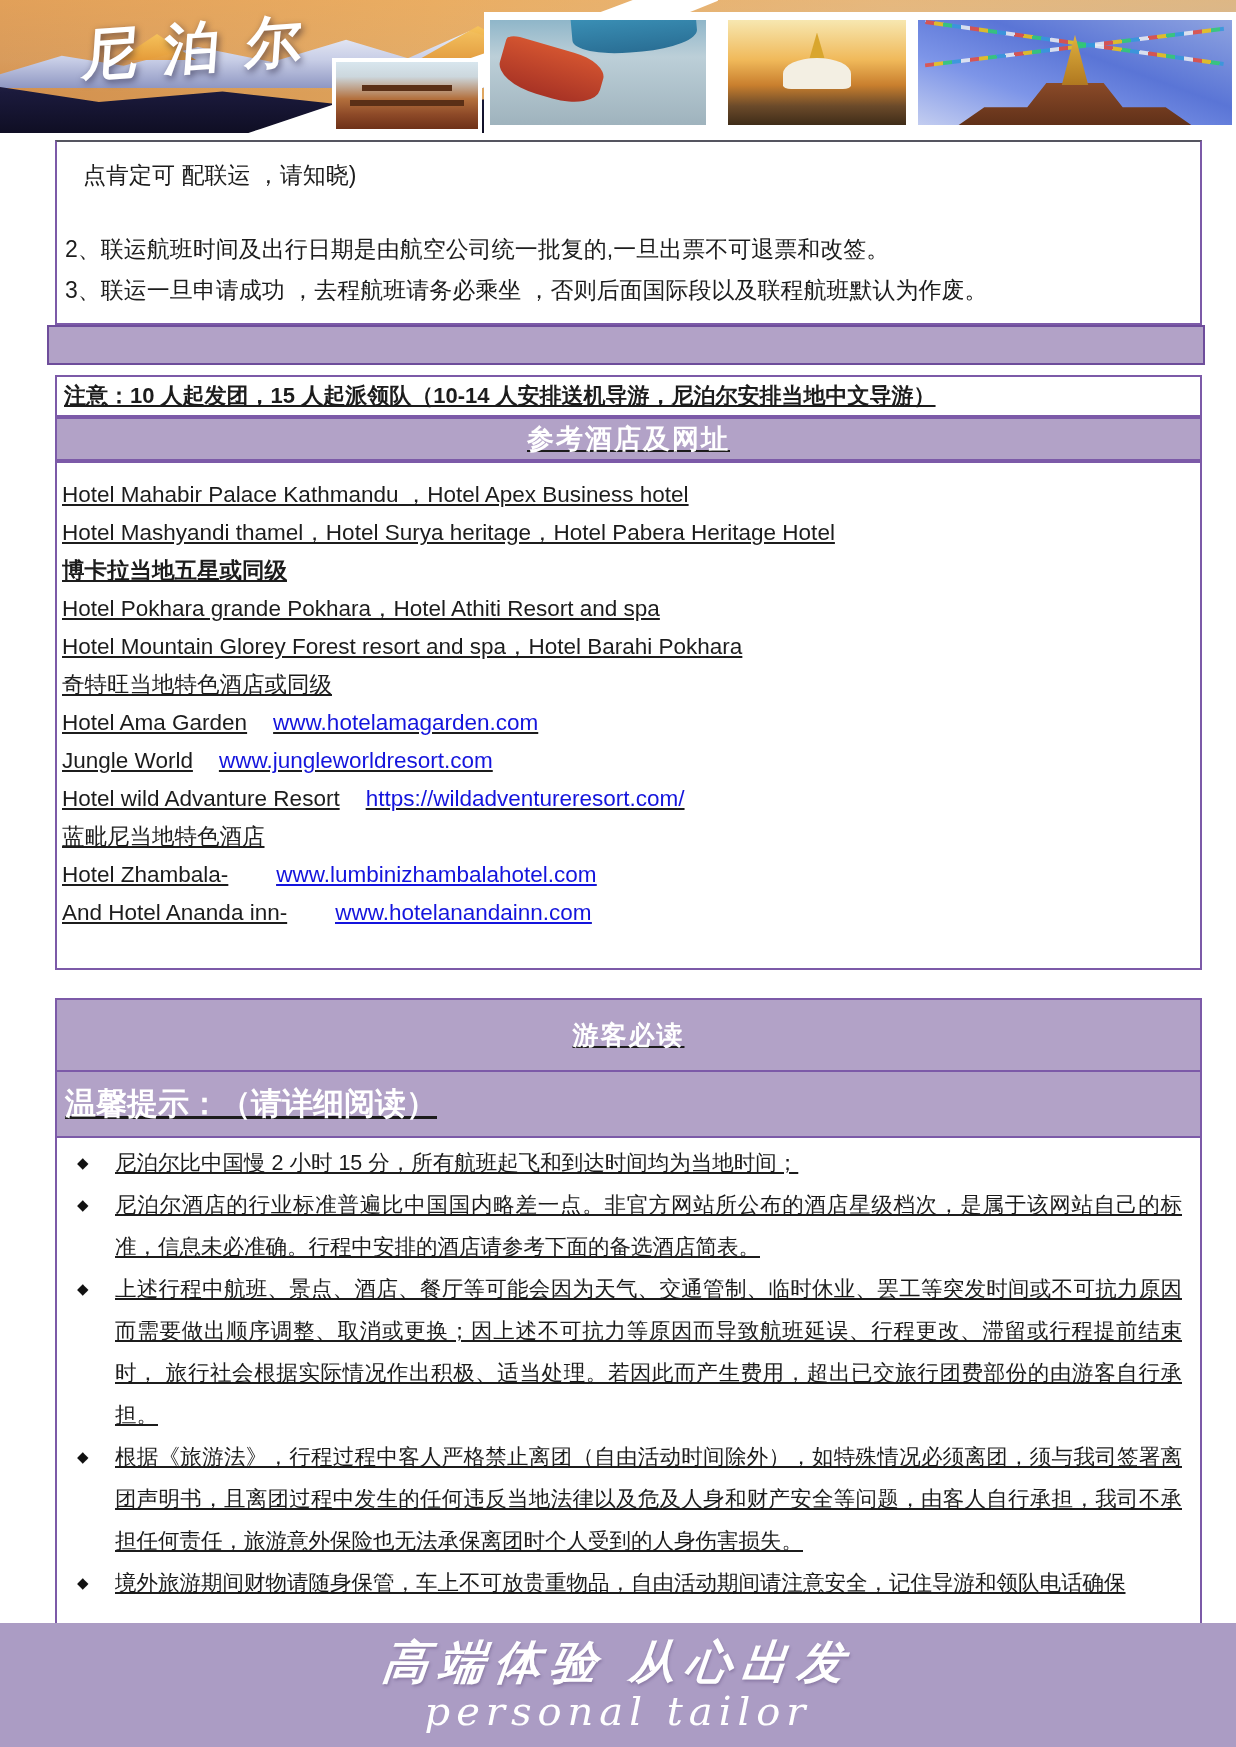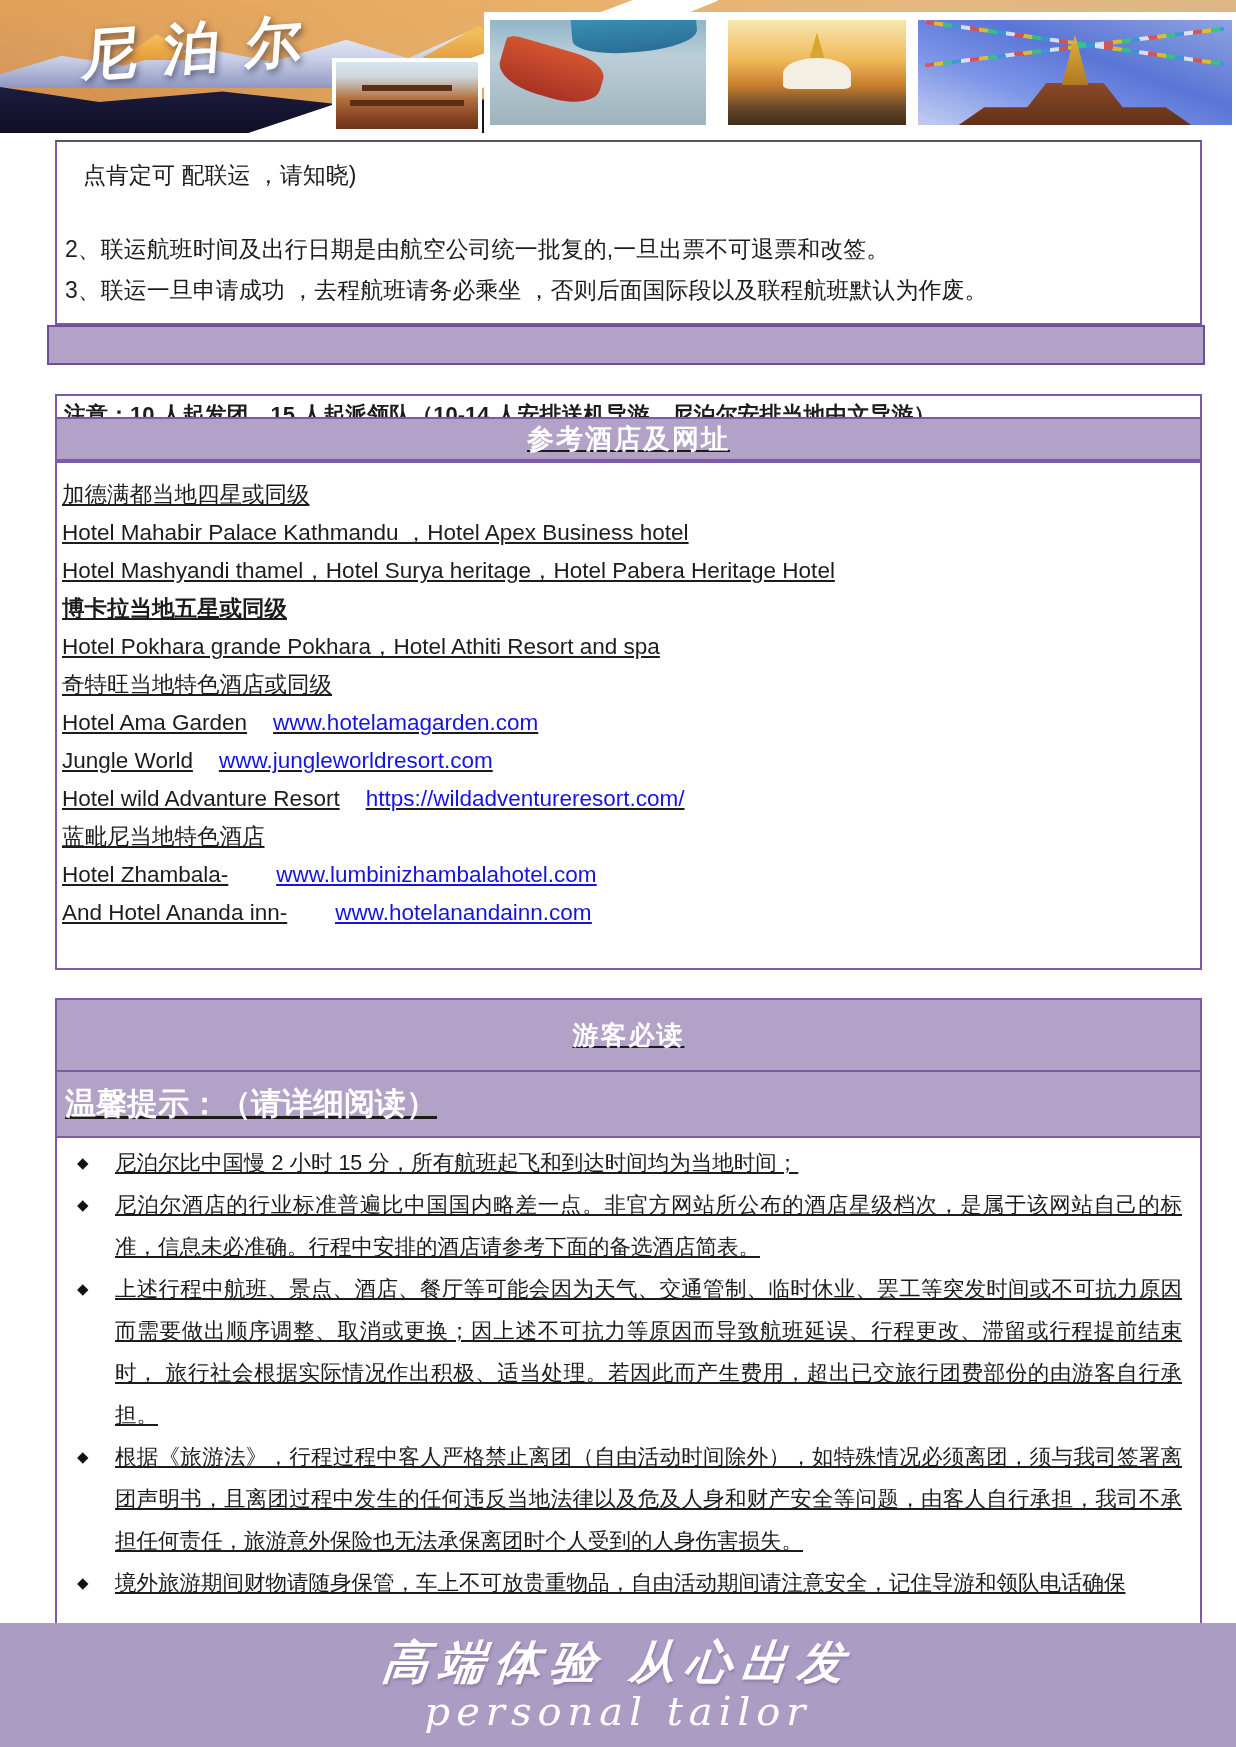--- a/index.html
+++ b/index.html
@@ -57,21 +57,21 @@
 
   
   .abs{position:absolute;box-sizing:border-box;}
   .pbor{border:2px solid #7c5aa8;text-decoration:underline;}
   .box1{left:55px;top:140px;width:1147px;height:185px;background:#fff;border-top-color:#555560;}
   .box1 .ln{position:absolute;left:8px;font-size:23px;color:#1c1c1c;white-space:nowrap;}
   .ln.l1{top:18px;left:26px;}
   .ln.l2{top:76px;margin-top:16px;}
   .ln.l3{top:133px;}
   .bar-empty{left:47px;top:325px;width:1158px;height:40px;background:#b2a2c7;border:2px solid #6e4d9b;}
-  .notice{left:55px;top:375px;width:1147px;height:42px;background:#fff;display:flex;align-items:center;margin-top:19px;}
+  .notice{left:55px;top:375px;width:1147px;height:42px;background:#fff;display:flex;align-items:center;}
   .notice span{font-size:22px;font-weight:bold;padding-left:7px;white-space:nowrap;}
   .secbar{left:55px;top:417px;width:1147px;height:44px;background:#b2a2c7;
         display:flex;align-items:center;justify-content:center;}
   .secbar span{color:#ffffff;font-size:27px;font-weight:bold;letter-spacing:2px;}
   .hotels{left:55px;top:461px;width:1147px;height:509px;background:#fff;padding:13px 10px 0 5px;}
   .hrow{line-height:38px;font-size:22.5px;white-space:nowrap;}
   .hrow.b{font-weight:bold;}
   .hurl{color:#1414dd;margin-left:48px;}
   .hurl.sp{margin-left:26px;}
   .hurl.u{text-decoration:underline;}
@@ -149,25 +149,25 @@
 
   <div class="abs pbor notice">
     <span>注意：10 人起发团，15 人起派领队（10-14 人安排送机导游，尼泊尔安排当地中文导游）</span>
   </div>
 
   <div class="abs pbor secbar">
     <span>参考酒店及网址</span>
   </div>
 
   <div class="abs pbor hotels">
-    <div class="hrow"><span>加德满都当地四星或同级</span></div>
     <div class="hrow"><span>Hotel Mahabir Palace Kathmandu ，Hotel Apex Business hotel</span></div>
     <div class="hrow"><span>Hotel Mashyandi thamel，Hotel Surya heritage，Hotel Pabera Heritage Hotel</span></div>
     <div class="hrow b"><span>博卡拉当地五星或同级</span></div>
     <div class="hrow"><span>Hotel Pokhara grande Pokhara，Hotel Athiti Resort and spa</span></div>
+    <div class="hrow"><span>Hotel Mountain Glorey Forest resort and spa，Hotel Barahi Pokhara</span></div>
     <div class="hrow"><span>奇特旺当地特色酒店或同级</span></div>
     <div class="hrow"><span>Hotel Ama Garden</span><span class="hurl sp">www.hotelamagarden.com</span></div>
     <div class="hrow"><span>Jungle World</span><span class="hurl sp">www.jungleworldresort.com</span></div>
     <div class="hrow"><span>Hotel wild Advanture Resort</span><span class="hurl sp">https://wildadventureresort.com/</span></div>
     <div class="hrow"><span>蓝毗尼当地特色酒店</span></div>
     <div class="hrow"><span>Hotel Zhambala-</span><span class="hurl u">www.lumbinizhambalahotel.com</span></div>
     <div class="hrow"><span>And Hotel Ananda inn-</span><span class="hurl u">www.hotelanandainn.com</span></div>
   </div>
 
   <div class="abs pbor mustread">

